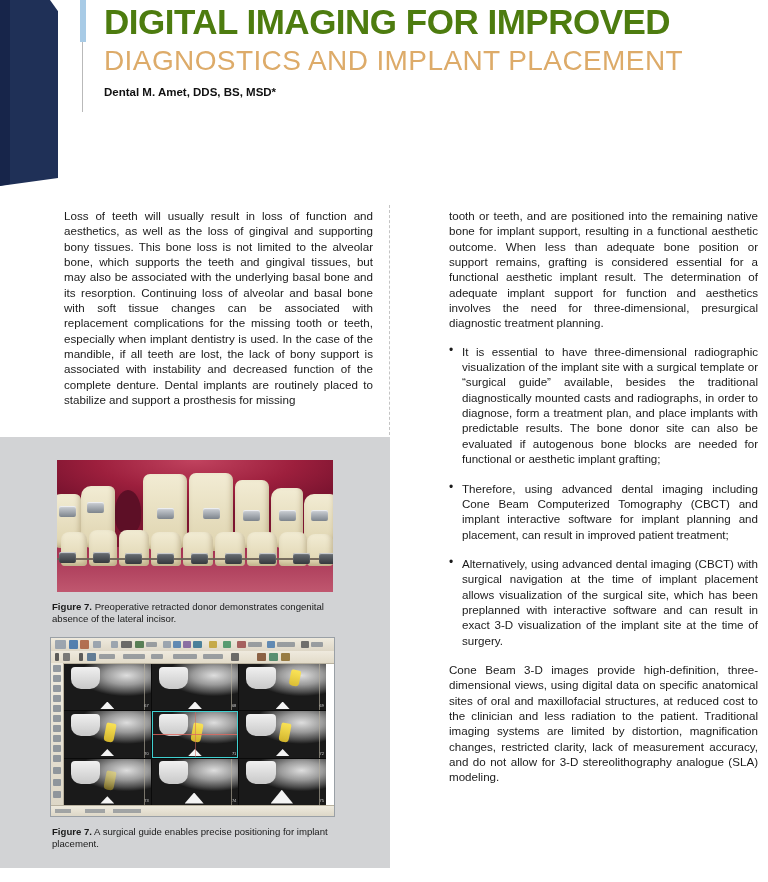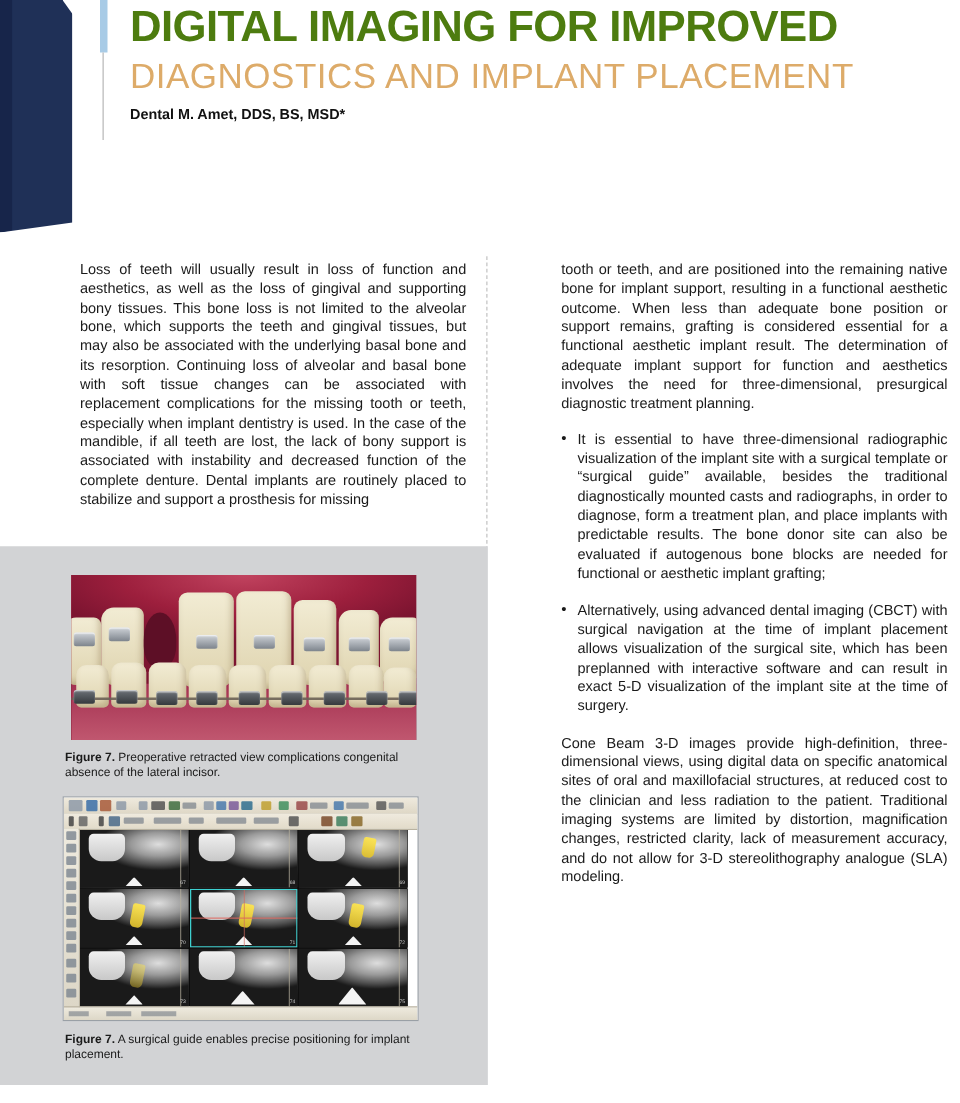--- a/index.html
+++ b/index.html
@@ -255,21 +255,22 @@
 <div class="col-divider2"></div>
 
 <div class="col col-left">
   <p>Loss of teeth will usually result in loss of function and aesthetics, as well as the loss of gingival and supporting bony tissues. This bone loss is not limited to the alveolar bone, which supports the teeth and gingival tissues, but may also be associated with the underlying basal bone and its resorption. Continuing loss of alveolar and basal bone with soft tissue changes can be associated with replacement complications for the missing tooth or teeth, especially when implant dentistry is used. In the case of the mandible, if all teeth are lost, the lack of bony support is associated with instability and decreased function of the complete denture. Dental implants are routinely placed to stabilize and support a prosthesis for missing</p>
 </div>
 
 <div class="col col-right">
   <p>tooth or teeth, and are positioned into the remaining native bone for implant support, resulting in a functional aesthetic outcome. When less than adequate bone position or support remains, grafting is considered essential for a functional aesthetic implant result. The determination of adequate implant support for function and aesthetics involves the need for three-dimensional, presurgical diagnostic treatment planning.</p>
   <ul class="bullets">
     <li>It is essential to have three-dimensional radiographic visualization of the implant site with a surgical template or “surgical guide” available, besides the traditional diagnostically mounted casts and radiographs, in order to diagnose, form a treatment plan, and place implants with predictable results. The bone donor site can also be evaluated if autogenous bone blocks are needed for functional or aesthetic implant grafting;</li>
-    <li>Alternatively, using advanced dental imaging (CBCT) with surgical navigation at the time of implant placement allows visualization of the surgical site, which has been preplanned with interactive software and can result in exact 5-D visualization of the implant site at the time of surgery.</li>
+    <li>Therefore, using advanced dental imaging including Cone Beam Computerized Tomography (CBCT) and implant interactive software for implant planning and placement, can result in improved patient treatment;</li>
+    <li>Alternatively, using advanced dental imaging (CBCT) with surgical navigation at the time of implant placement allows visualization of the surgical site, which has been preplanned with interactive software and can result in exact 3-D visualization of the implant site at the time of surgery.</li>
   </ul>
   <p>Cone Beam 3-D images provide high-definition, three-dimensional views, using digital data on specific anatomical sites of oral and maxillofacial structures, at reduced cost to the clinician and less radiation to the patient. Traditional imaging systems are limited by distortion, magnification changes, restricted clarity, lack of measurement accuracy, and do not allow for 3-D stereolithography analogue (SLA) modeling.</p>
 </div>
 
 <div class="fig-panel"></div>
 
 <div class="fig1">
   <div class="gum"></div>
   <div class="gum-lower"></div>
 
@@ -306,21 +307,21 @@
   <div class="bracket bracket-dark" style="left:68px;top:93px;"></div>
   <div class="bracket bracket-dark" style="left:100px;top:93px;"></div>
   <div class="bracket bracket-dark" style="left:134px;top:93px;"></div>
   <div class="bracket bracket-dark" style="left:168px;top:93px;"></div>
   <div class="bracket bracket-dark" style="left:202px;top:93px;"></div>
   <div class="bracket bracket-dark" style="left:236px;top:93px;"></div>
   <div class="bracket bracket-dark" style="left:262px;top:93px;"></div>
 </div>
 
 <div class="caption cap1">
-  <b>Figure 7.</b><span> Preoperative retracted view complications congenital absence of the lateral incisor.</span>
+  <b>Figure 7.</b><span> Preoperative retracted donor demonstrates congenital absence of the lateral incisor.</span>
 </div>
 
 <div class="fig2">
 
   <div class="sw-toolbar">
     <div class="tb-item tall" style="left:4px;width:11px;"></div>
     <div class="tb-item tall" style="left:18px;width:9px;background:#3a6fa8;"></div>
     <div class="tb-item tall" style="left:29px;width:9px;background:#a85a3a;"></div>
     <div class="tb-item" style="left:42px;width:8px;"></div>
     <div class="tb-item" style="left:60px;width:7px;"></div>

